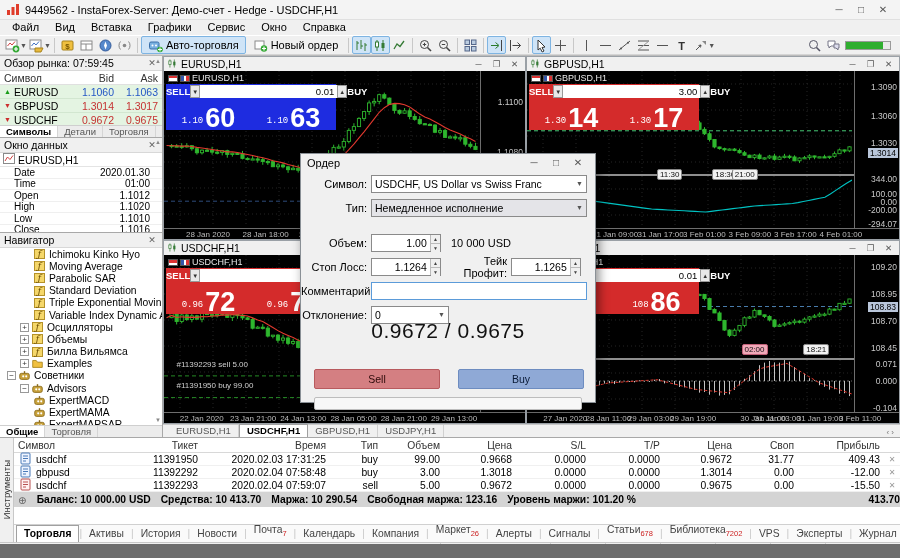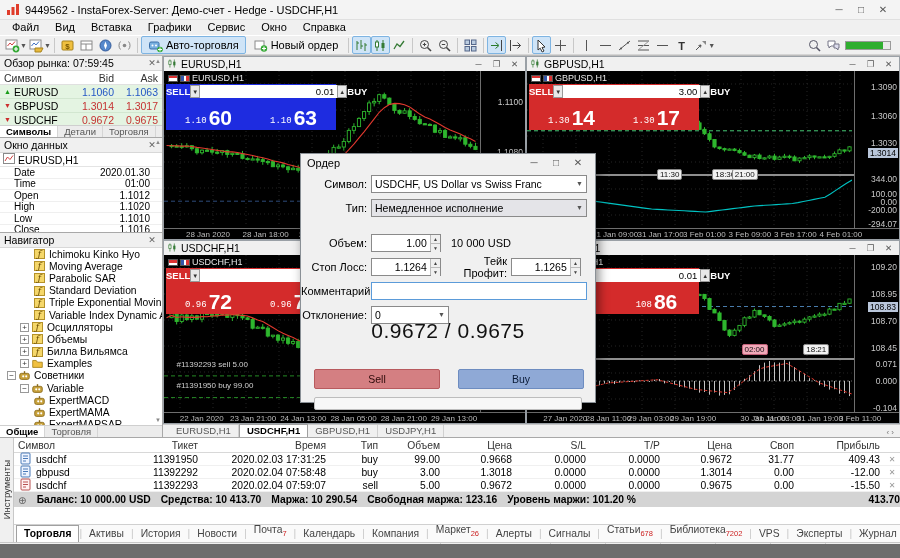--- a/index.html
+++ b/index.html
@@ -74,21 +74,21 @@
   .ocw{position:absolute;left:2px;top:13px;width:170px;z-index:5;color:#fff;}
   .ocw.blue{background:#1e2ce0;} .ocw.red{background:#d42b2b;}
   .ocw-top{display:flex;height:15px;align-items:center;}
   .ocw-lbl{width:50px;text-align:center;font-size:9.5px;font-weight:bold;line-height:15px;}
   .ocw-vol{flex:1;display:flex;align-items:center;height:13px;}
   .ocw-vbtn{width:10px;height:13px;background:#e9e9e9;color:#333;font-size:6px;text-align:center;line-height:13px;border:1px solid #999;}
   .ocw-vin{flex:1;height:13px;border:none;background:#fff;color:#000;font-size:9.5px;text-align:right;padding-right:3px;font-family:inherit;}
   .ocw-prices{display:flex;height:31px;}
   .ocw-half{width:85px;display:flex;align-items:flex-end;justify-content:center;gap:2px;padding-bottom:2px;}
   .ocw-small{font-size:9px;line-height:13px;font-family:Liberation Mono, monospace;}
-  .ocw-big{font-size:21px;font-weight:bold;line-height:20px;}
+  .ocw-big{font-size:27px;font-weight:bold;line-height:20px;}
   .chart-tabs{height:13px;background:#f0f0f0;border-top:1px solid #c8c8c8;display:flex;align-items:flex-end;font-size:9.5px;color:#555;padding-left:6px;}
   .c-tab{padding:0 7px;line-height:12px;border-right:1px solid #d0d0d0;}
   .c-tab.active{background:#fff;border:1px solid #a0a0a0;border-bottom:none;color:#000;font-weight:bold;}
   .c-tab-arrows{margin-left:auto;padding-right:6px;color:#777;font-size:8px;}
   
   .bottom-zone{display:flex;height:105px;border-top:1px solid #a8a8a8;background:#fff;}
   .dock-strip{width:14px;background:#f0f0f0;border-right:1px solid #c8c8c8;display:flex;align-items:center;justify-content:flex-start;}
   .dock-strip span{writing-mode:vertical-rl;transform:rotate(180deg);font-size:9.5px;color:#333;padding:4px 1px;}
   .bottom-right{flex:1;display:flex;flex-direction:column;min-width:0;}
   .terminal{height:87px;background:#fff;overflow:hidden;}
@@ -527,21 +527,21 @@
             <div class="t-item" style="padding-left: 20px;">
               <span class="t-exp">−</span>
               <span class="t-ic">
                 <svg width="15" height="15" viewBox="0 0 15 15" font-family="sans-serif">
                   <rect x="2" y="5" width="11" height="7" rx="2" fill="#c8a23c" stroke="#8a6a1a"></rect>
                   <circle cx="6" cy="8.5" r="1.2" fill="#fff"></circle>
                   <circle cx="9.5" cy="8.5" r="1.2" fill="#fff"></circle>
                   <rect x="6.7" y="2.5" width="1.6" height="2.5" fill="#8a6a1a"></rect>
                 </svg>
               </span>
-              <span>Variable</span>
+              <span>Advisors</span>
             </div>
             <div class="t-item" style="padding-left: 33px;">
               <span class="t-ic">
                 <svg width="15" height="15" viewBox="0 0 15 15" font-family="sans-serif">
                   <rect x="2" y="5" width="11" height="7" rx="2" fill="#c8a23c" stroke="#8a6a1a"></rect>
                   <circle cx="6" cy="8.5" r="1.2" fill="#fff"></circle>
                   <circle cx="9.5" cy="8.5" r="1.2" fill="#fff"></circle>
                   <rect x="6.7" y="2.5" width="1.6" height="2.5" fill="#8a6a1a"></rect>
                 </svg>
               </span>

